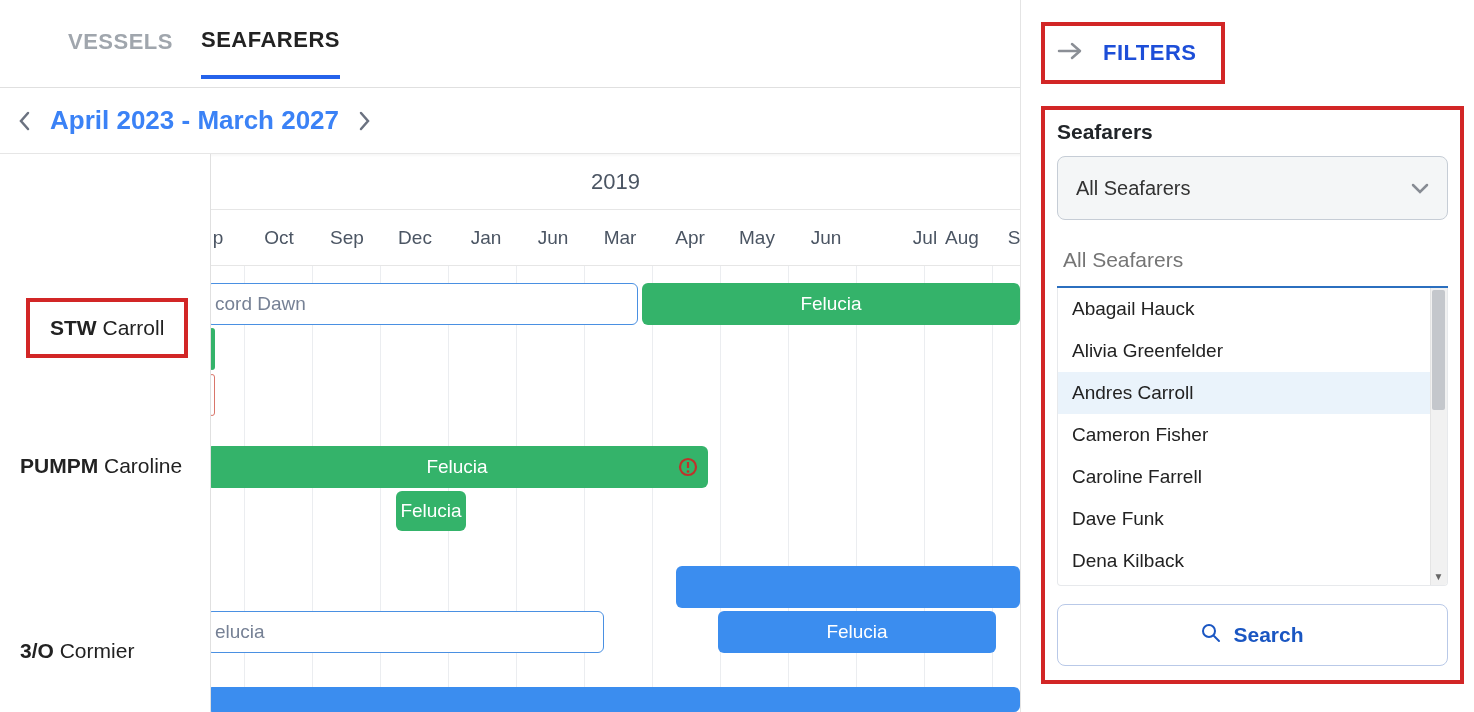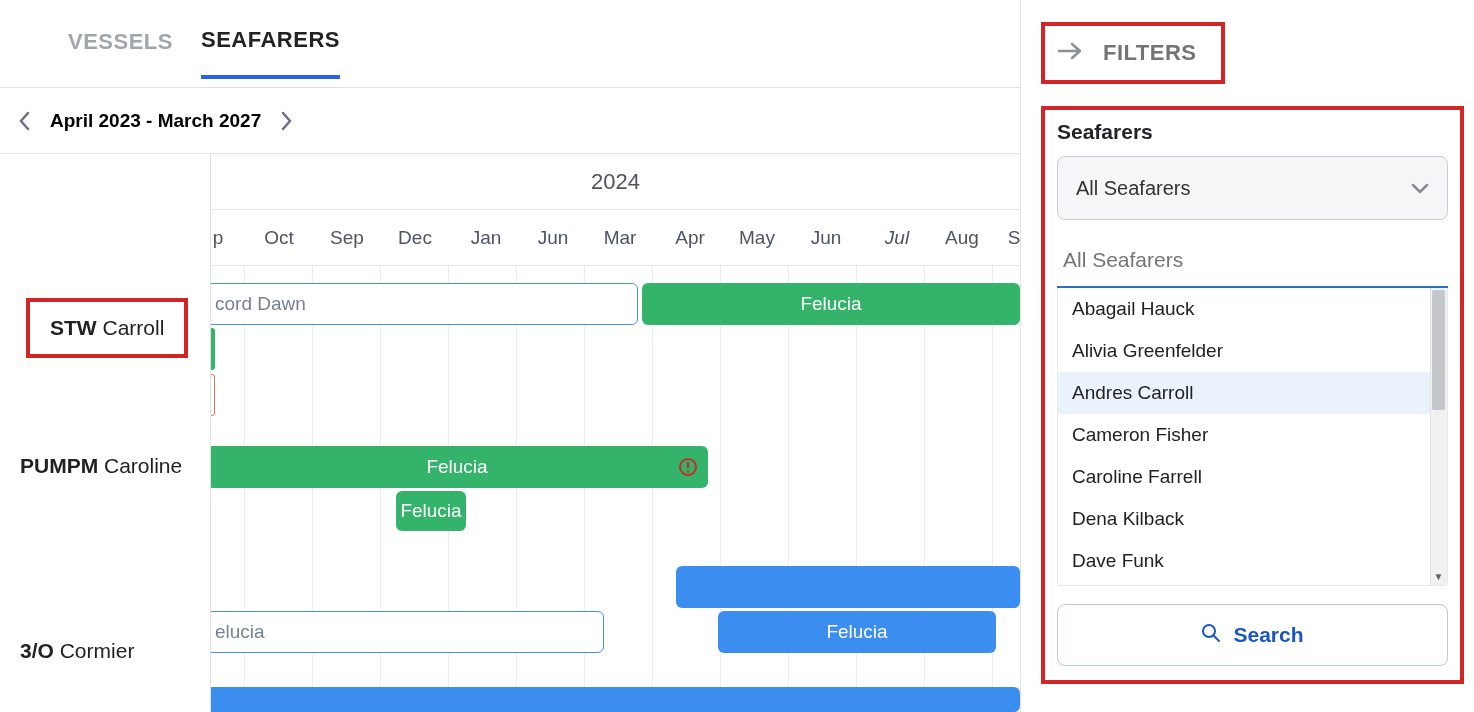--- a/index.html
+++ b/index.html
@@ -46,23 +46,23 @@
     width: 34px;
     height: 34px;
     display: flex;
     align-items: center;
     justify-content: center;
     color: #6b7280;
     cursor: pointer;
     font-size: 20px;
   }
   .date-range {
-    font-size: 19px;
+    font-size: 26px;
     font-weight: 700;
-    color: #000000;
+    color: #3b82f6;
     margin: 0 8px;
   }
   
   .planner {
     position: absolute;
     left: 0;
     top: 154px;
     width: 1020px;
     height: 558px;
     overflow: hidden;
@@ -178,21 +178,21 @@
     padding: 14px 24px 14px 12px;
     margin-bottom: 22px;
   }
   .filters-box .arrow {
     color: #8b8f96;
     margin-right: 18px;
   }
   .filters-title {
     font-size: 22px;
     font-weight: 700;
-    color: #737373;
+    color: #1d4ed8;
     letter-spacing: 0.5px;
   }
   .seafarers-box {
     border: 4px solid #d22626;
     padding: 10px 12px 14px 12px;
   }
   .section-title {
     font-size: 21px;
     font-weight: 700;
     margin-bottom: 12px;
@@ -326,34 +326,34 @@
       <span class="name">Caroline</span>
     </div>
     <div class="rowlabel" style="top:485px;">
       <span class="rank">3/O</span>
       <span class="name">Cormier</span>
     </div>
   </div>
 
   <div class="grid">
     <div class="year-row">
-      <span>2024</span>
+      <span>2019</span>
     </div>
     <div class="month-row">
       <div class="month" style="left:-8px;  width:30px;">p</div>
       <div class="month" style="left:38px;  width:60px;">Oct</div>
       <div class="month" style="left:106px; width:60px;">Sep</div>
       <div class="month" style="left:174px; width:60px;">Dec</div>
       <div class="month" style="left:245px; width:60px;">Jan</div>
       <div class="month" style="left:312px; width:60px;">Jun</div>
       <div class="month" style="left:379px; width:60px;">Mar</div>
       <div class="month" style="left:449px; width:60px;">Apr</div>
       <div class="month" style="left:516px; width:60px;">May</div>
       <div class="month" style="left:585px; width:60px;">Jun</div>
-      <div class="month" style="left:656px; width:60px;font-style:italic;">Jul</div>
+      <div class="month" style="left:684px; width:60px;">Jul</div>
       <div class="month" style="left:721px; width:60px;">Aug</div>
       <div class="month" style="left:793px; width:20px;">S</div>
     </div>
 
     <div class="vline" style="left:33px;"></div>
     <div class="vline" style="left:101px;"></div>
     <div class="vline" style="left:169px;"></div>
     <div class="vline" style="left:237px;"></div>
     <div class="vline" style="left:305px;"></div>
     <div class="vline" style="left:373px;"></div>
@@ -412,22 +412,22 @@
     </div>
 
     <input class="search-field" placeholder="All Seafarers" style="">
 
     <div class="listbox">
       <div class="option">Abagail Hauck</div>
       <div class="option">Alivia Greenfelder</div>
       <div class="option hover">Andres Carroll</div>
       <div class="option">Cameron Fisher</div>
       <div class="option">Caroline Farrell</div>
+      <div class="option">Dave Funk</div>
       <div class="option">Dena Kilback</div>
-      <div class="option">Dave Funk</div>
       <div class="scrollbar-track">
         <div class="scrollbar-arrow top">▲</div>
         <div class="scrollbar-thumb"></div>
         <div class="scrollbar-arrow bot">▼</div>
       </div>
     </div>
 
     <div class="search-btn">
       <span>
         <svg width="20" height="20" viewBox="0 0 20 20">

